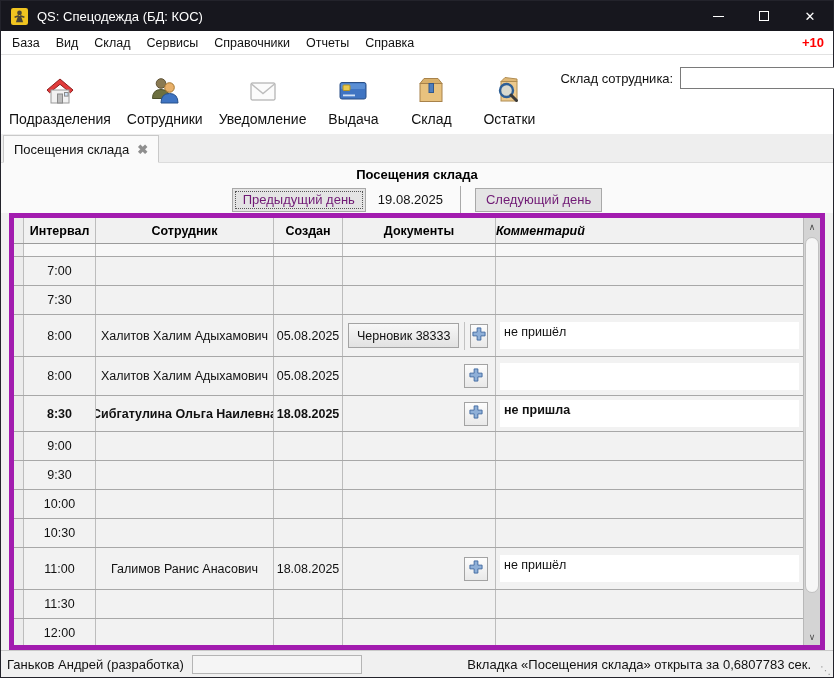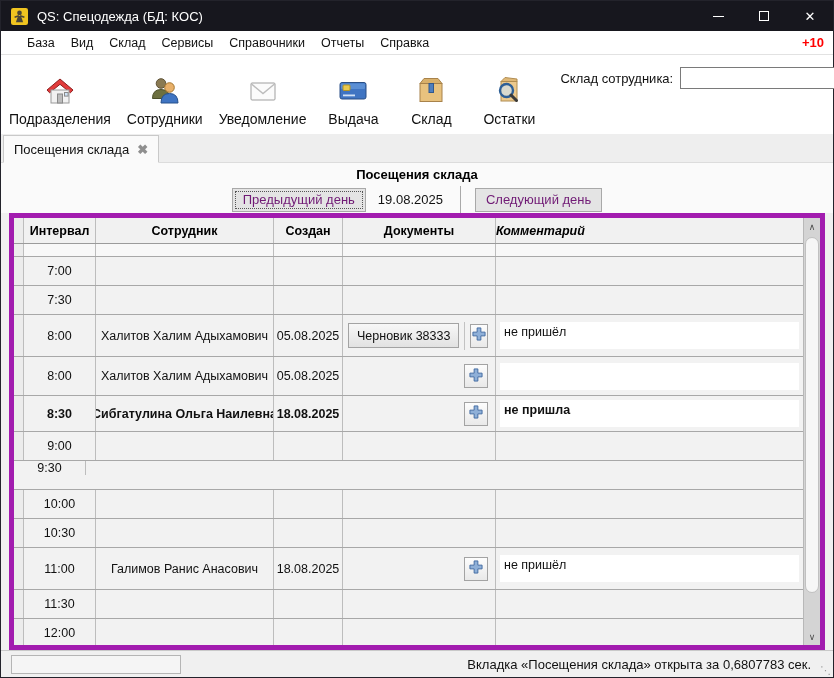--- a/index.html
+++ b/index.html
@@ -13,21 +13,21 @@
   .app-icon { width:17px; height:17px; margin:0 9px 0 10px; flex:0 0 17px; }
   .title-text { font-size:13px; }
   .win-controls { margin-left:auto; display:flex; height:100%; }
   .win-btn { width:46px; height:100%; display:flex; align-items:center; justify-content:center; }
   .glyph-min { width:11px; height:1px; background:#fff; }
   .glyph-max { width:10px; height:10px; border:1px solid #fff; }
   .glyph-close { color:#fff; font-size:13px; line-height:1; }
 
   
   .menubar { flex:0 0 24px; background:#fff; display:flex; align-items:center;
-             padding-left:18px; border-bottom:1px solid #e2e2e2; }
+             padding-left:3px; border-bottom:1px solid #e2e2e2; }
   .menu-item { font-size:12.5px; color:#111; padding:3px 8px; }
   .menu-badge { margin-left:auto; margin-right:9px; color:#ff0000; font-weight:bold; font-size:13px; }
 
   
   .toolbar { flex:0 0 79px; background:#fff; display:flex; align-items:center; }
   .tb-btn { height:70px; min-width:78px; padding:3px 8px; display:flex; flex-direction:column;
             align-items:center; justify-content:flex-end; gap:4px; }
   .tb-icon { width:32px; height:32px; }
   .tb-icon svg { width:32px; height:32px; display:block; }
   .tb-label { font-size:14px; color:#111; white-space:nowrap; }
@@ -334,21 +334,21 @@
               </div>
             </div>
             <div class="grid-row" style="height: 29px;">
               <div class="cell c-rowhead"></div>
               <div class="cell c-interval">9:00</div>
               <div class="cell c-employee"></div>
               <div class="cell c-created"></div>
               <div class="cell c-docs"></div>
               <div class="cell c-comment"></div>
             </div>
-            <div class="grid-row" style="height: 29px; flex-direction: column;">
+            <div class="grid-row" style="height: 29px;">
               <div class="cell c-rowhead"></div>
               <div class="cell c-interval">9:30</div>
               <div class="cell c-employee"></div>
               <div class="cell c-created"></div>
               <div class="cell c-docs"></div>
               <div class="cell c-comment"></div>
             </div>
             <div class="grid-row" style="height: 29px;">
               <div class="cell c-rowhead"></div>
               <div class="cell c-interval">10:00</div>
@@ -411,18 +411,19 @@
         <div class="scroll-arrow">∧</div>
         <div class="scroll-track">
           <div class="scroll-thumb"></div>
         </div>
         <div class="scroll-arrow">∨</div>
       </div>
     </div>
   </div>
 
   <div class="statusbar">
+    <span class="status-user">Ганьков Андрей (разработка)</span>
     <div class="status-panel"></div>
     <span class="status-msg">Вкладка «Посещения склада» открыта за 0,6807783 сек.</span>
     <span class="grip">⋱</span>
   </div>
 
 </div>
 
 </body></html>

